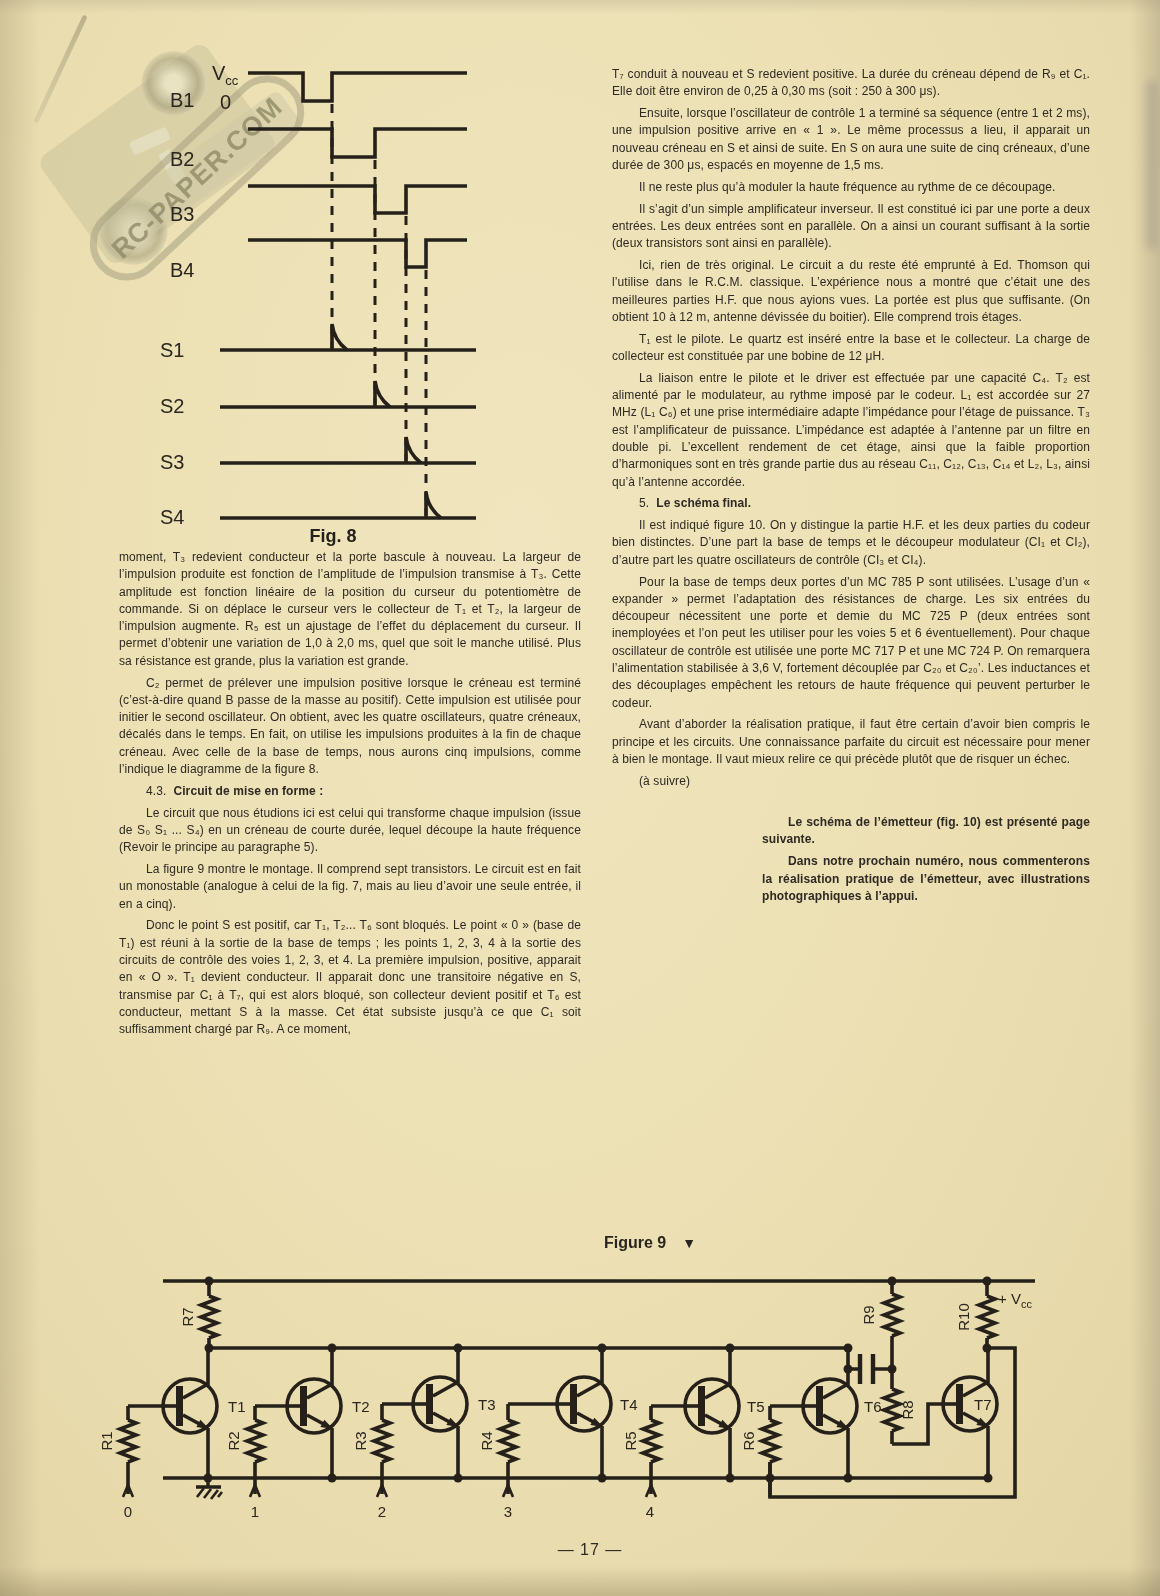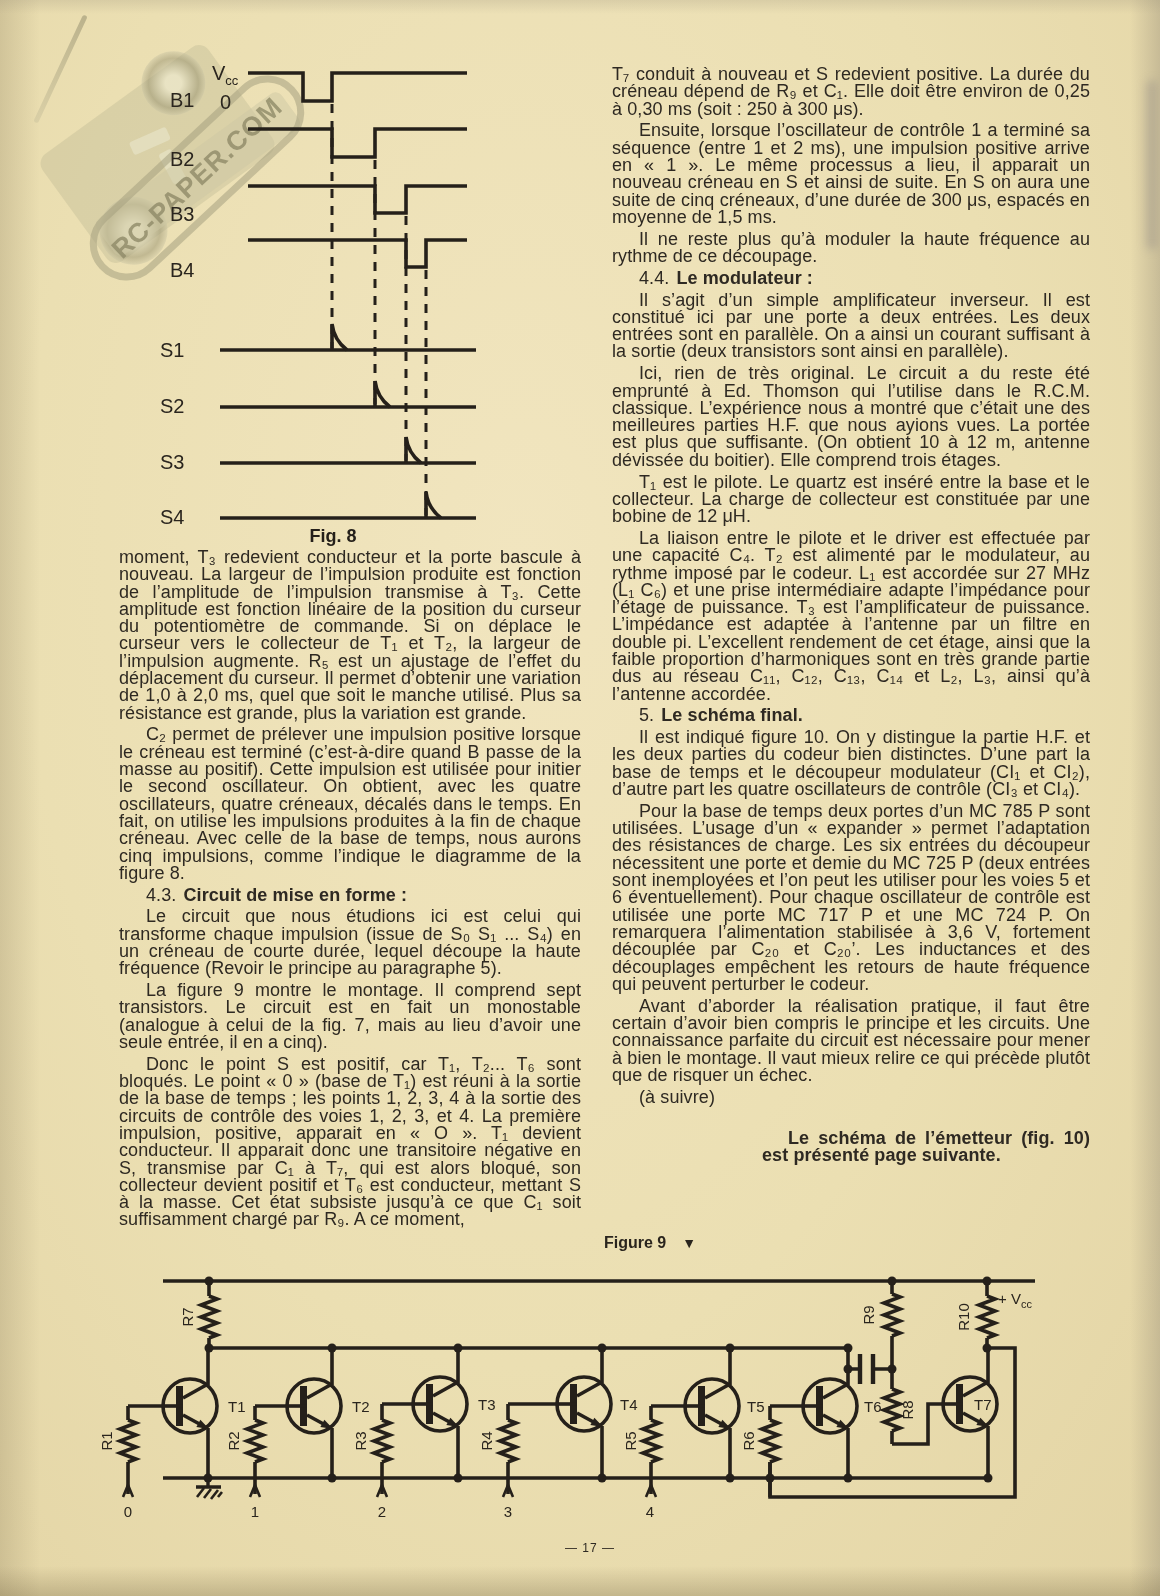--- a/index.html
+++ b/index.html
@@ -43,35 +43,35 @@
   
   svg.layer{position:absolute;left:0;top:0;z-index:2;}
   .ink{stroke:#25201a;fill:none;stroke-width:3.6;stroke-linejoin:miter;}
   .thin{stroke:#25201a;fill:none;stroke-width:2.6;}
   .dash{stroke:#25201a;fill:none;stroke-width:3;stroke-dasharray:9 8;}
   .dot{fill:#25201a;stroke:none;}
   text.flab{fill:#2a251e;font-family:"Liberation Sans",sans-serif;font-size:20px;stroke:none;}
   text.flab9{fill:#2a251e;font-family:"Liberation Sans",sans-serif;font-size:15px;stroke:none;}
   text.fcap{fill:#25201a;font-family:"Liberation Sans",sans-serif;font-size:18px;font-weight:bold;stroke:none;}
   
-  .col{position:absolute;z-index:3;text-align:justify;font-size:18px;line-height:17.3px;
+  .col{position:absolute;z-index:3;text-align:justify;font-size:12px;line-height:17.3px;
     letter-spacing:0.1px;color:#2e2922;}
   .col-left{left:119px;top:549px;width:462px;}
   .col-right{left:612px;top:66px;width:478px;}
   .col p{margin:0 0 4.5px 0;text-indent:27px;}
   .col p.cont{text-indent:0;}
   .head{margin:7px 0 5px 0;text-indent:27px;font-weight:bold;}
   .hnum{font-weight:normal;margin-right:7px;}
   .suivre{text-align:left;padding-right:60px;margin-top:6px;text-indent:0;}
   .closing{margin:24px 0 8px 150px;width:328px;font-weight:bold;line-height:17.2px;}
   .closing p{margin:0 0 5px 0;text-indent:26px;}
   .fig9label{position:absolute;left:604px;top:1234px;z-index:3;font-weight:bold;font-size:16px;color:#2a251e;}
   .fig9label .tri{margin-left:16px;font-size:14px;}
   .pageno{position:absolute;left:500px;top:1541px;width:180px;z-index:3;text-align:center;
-    font-size:12px;letter-spacing:1px;color:#2e2922;}
+    font-size:16px;letter-spacing:1px;color:#2e2922;}
 </style>
 </head>
 <body>
 
 <div class="page">
 
   <div class="edge-left"></div>
   <div class="edge-right"></div>
   <div class="edge-bottom"></div>
   <div class="edge-top"></div>
@@ -260,32 +260,32 @@
     <p class="head"><span class="hnum">4.3.</span><span>Circuit de mise en forme :</span></p>
     <p>Le circuit que nous étudions ici est celui qui transforme chaque impulsion (issue de S₀ S₁ ... S₄) en un créneau de courte durée, lequel découpe la haute fréquence (Revoir le principe au paragraphe 5).</p>
     <p>La figure 9 montre le montage. Il comprend sept transistors. Le circuit est en fait un monostable (analogue à celui de la fig. 7, mais au lieu d’avoir une seule entrée, il en a cinq).</p>
     <p>Donc le point S est positif, car T₁, T₂... T₆ sont bloqués. Le point « 0 » (base de T₁) est réuni à la sortie de la base de temps ; les points 1, 2, 3, 4 à la sortie des circuits de contrôle des voies 1, 2, 3, et 4. La première impulsion, positive, apparait en « O ». T₁ devient conducteur. Il apparait donc une transitoire négative en S, transmise par C₁ à T₇, qui est alors bloqué, son collecteur devient positif et T₆ est conducteur, mettant S à la masse. Cet état subsiste jusqu’à ce que C₁ soit suffisamment chargé par R₉. A ce moment,</p>
   </div>
 
   <div class="col col-right">
     <p class="cont">T₇ conduit à nouveau et S redevient positive. La durée du créneau dépend de R₉ et C₁. Elle doit être environ de 0,25 à 0,30 ms (soit : 250 à 300 μs).</p>
     <p>Ensuite, lorsque l’oscillateur de contrôle 1 a terminé sa séquence (entre 1 et 2 ms), une impulsion positive arrive en « 1 ». Le même processus a lieu, il apparait un nouveau créneau en S et ainsi de suite. En S on aura une suite de cinq créneaux, d’une durée de 300 μs, espacés en moyenne de 1,5 ms.</p>
     <p>Il ne reste plus qu’à moduler la haute fréquence au rythme de ce découpage.</p>
-    <p class="head"><span class="hnum">4.4.</span><span>Le modulateur :</span></p>
     <p>Il s’agit d’un simple amplificateur inverseur. Il est constitué ici par une porte a deux entrées. Les deux entrées sont en parallèle. On a ainsi un courant suffisant à la sortie (deux transistors sont ainsi en parallèle).</p>
     <p>Ici, rien de très original. Le circuit a du reste été emprunté à Ed. Thomson qui l’utilise dans le R.C.M. classique. L’expérience nous a montré que c’était une des meilleures parties H.F. que nous ayions vues. La portée est plus que suffisante. (On obtient 10 à 12 m, antenne dévissée du boitier). Elle comprend trois étages.</p>
     <p>T₁ est le pilote. Le quartz est inséré entre la base et le collecteur. La charge de collecteur est constituée par une bobine de 12 μH.</p>
     <p>La liaison entre le pilote et le driver est effectuée par une capacité C₄. T₂ est alimenté par le modulateur, au rythme imposé par le codeur. L₁ est accordée sur 27 MHz (L₁ C₆) et une prise intermédiaire adapte l’impédance pour l’étage de puissance. T₃ est l’amplificateur de puissance. L’impédance est adaptée à l’antenne par un filtre en double pi. L’excellent rendement de cet étage, ainsi que la faible proportion d’harmoniques sont en très grande partie dus au réseau C₁₁, C₁₂, C₁₃, C₁₄ et L₂, L₃, ainsi qu’à l’antenne accordée.</p>
     <p class="head"><span class="hnum">5.</span><span>Le schéma final.</span></p>
     <p>Il est indiqué figure 10. On y distingue la partie H.F. et les deux parties du codeur bien distinctes. D’une part la base de temps et le découpeur modulateur (CI₁ et CI₂), d’autre part les quatre oscillateurs de contrôle (CI₃ et CI₄).</p>
     <p>Pour la base de temps deux portes d’un MC 785 P sont utilisées. L’usage d’un « expander » permet l’adaptation des résistances de charge. Les six entrées du découpeur nécessitent une porte et demie du MC 725 P (deux entrées sont inemployées et l’on peut les utiliser pour les voies 5 et 6 éventuellement). Pour chaque oscillateur de contrôle est utilisée une porte MC 717 P et une MC 724 P. On remarquera l’alimentation stabilisée à 3,6 V, fortement découplée par C₂₀ et C₂₀’. Les inductances et des découplages empêchent les retours de haute fréquence qui peuvent perturber le codeur.</p>
     <p>Avant d’aborder la réalisation pratique, il faut être certain d’avoir bien compris le principe et les circuits. Une connaissance parfaite du circuit est nécessaire pour mener à bien le montage. Il vaut mieux relire ce qui précède plutôt que de risquer un échec.</p>
     <p class="suivre">(à suivre)</p>
     <div class="closing">
       <p>Le schéma de l’émetteur (fig. 10) est présenté page suivante.</p>
+      <p>Dans notre prochain numéro, nous commenterons la réalisation pratique de l’émetteur, avec illustrations photographiques à l’appui.</p>
     </div>
   </div>
 
   <div class="fig9label">
     <span>Figure 9</span><span class="tri">▼</span>
   </div>
 
   <div class="pageno">— 17 —</div>
 
 </div>

